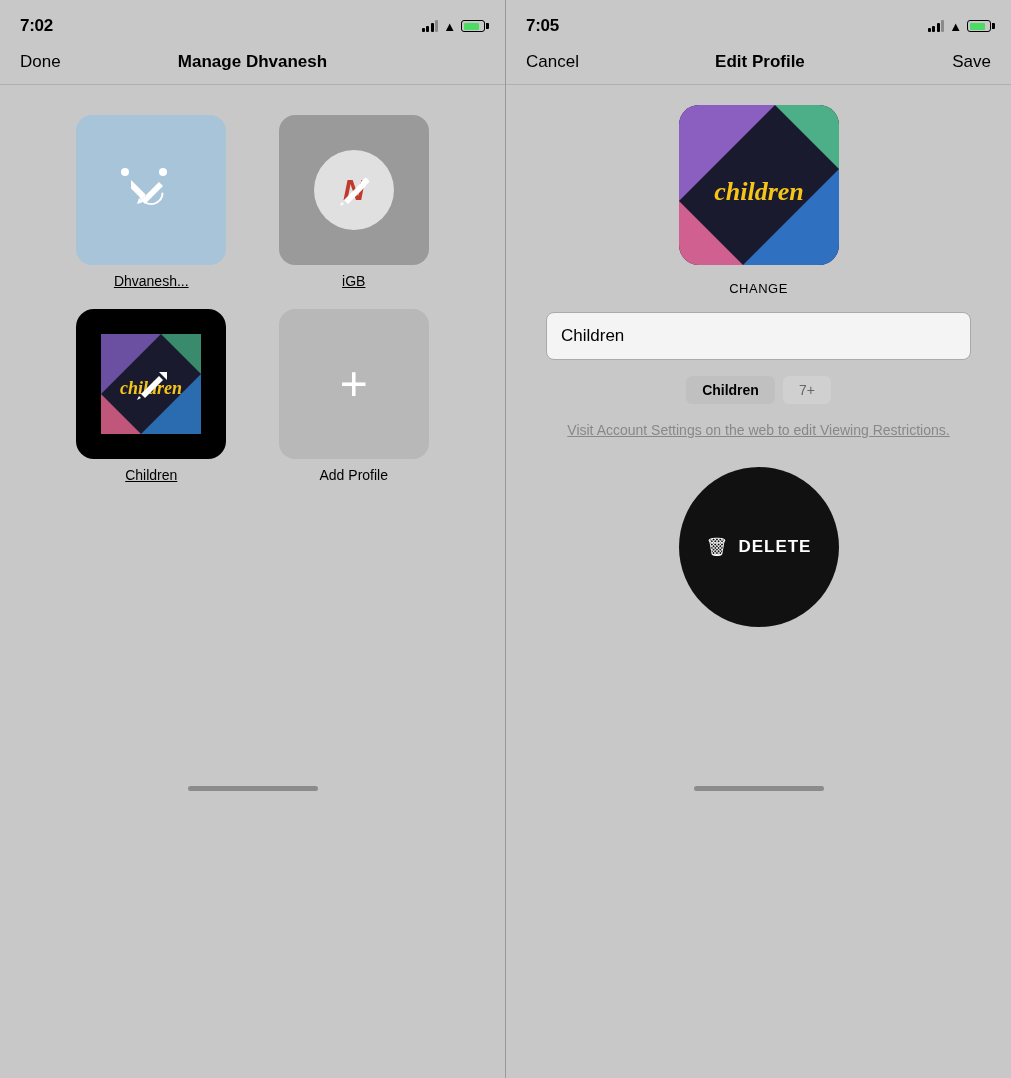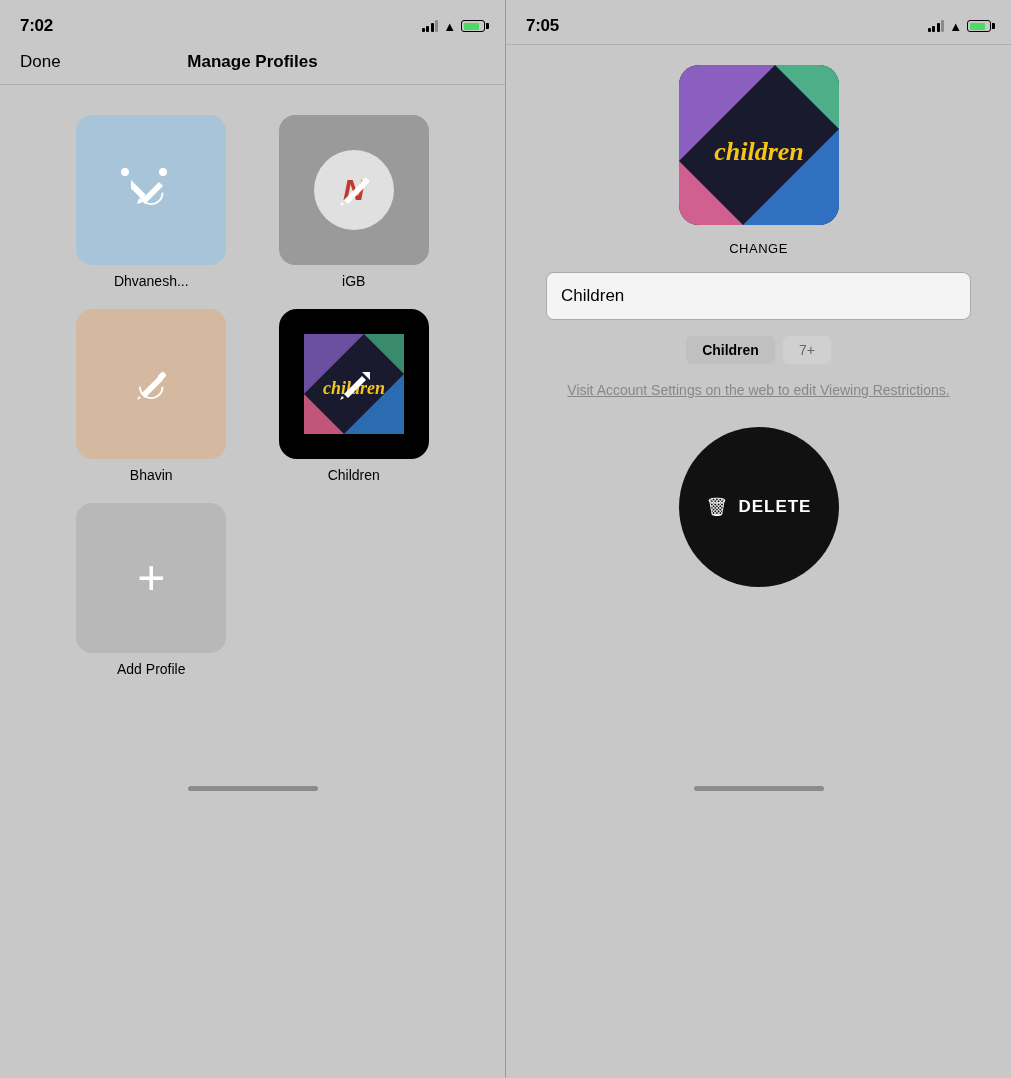--- a/index.html
+++ b/index.html
@@ -135,20 +135,21 @@
       overflow: hidden;
     }
     .profile-avatar.selected {
       border: 3px solid #000;
       border-radius: 18px;
     }
     .profile-name {
       font-size: 14px;
       color: #000;
       text-align: right;
+      text-decoration: underline;
     }
 
     
     .edit-overlay {
       position: absolute;
       top: 0; left: 0; right: 0; bottom: 0;
       display: flex;
       align-items: center;
       justify-content: center;
     }
@@ -369,21 +370,21 @@
       </div>
       <span class="wifi-icon">▲</span>
       <div class="battery-icon">
         <div class="battery-fill"></div>
       </div>
     </div>
   </div>
 
   <div class="nav-bar">
     <span class="nav-action">Done</span>
-    <span class="nav-title">Manage Profiles</span>
+    <span class="nav-title">Manage Dhvanesh</span>
     <span style="min-width:50px"></span>
   </div>
 
   <div class="divider"></div>
 
   <div class="profiles-grid">
 
     <div class="profile-item">
       <div class="profile-avatar avatar-dhvanesh">
         <div class="edit-overlay">
@@ -410,33 +411,20 @@
           <svg width="40" height="40" viewBox="0 0 40 40">
             <path d="M10 30 L28 12 L32 16 L14 34 Z" fill="white"></path>
             <path d="M8 32 L6 36 L10 34 Z" fill="white"></path>
             <rect x="28" y="8" width="6" height="8" rx="2" fill="white" transform="rotate(45 31 12)"></rect>
           </svg>
         </div>
       </div>
       <span class="profile-name">iGB</span>
     </div>
 
-    <div class="profile-item">
-      <div class="profile-avatar avatar-bhavin">
-        <div style="position:absolute;top:50%;left:50%;transform:translate(-50%,-50%);color:white;font-size:32px;line-height:1;">◡</div>
-        <div class="edit-overlay">
-          <svg width="40" height="40" viewBox="0 0 40 40">
-            <path d="M10 30 L28 12 L32 16 L14 34 Z" fill="white"></path>
-            <path d="M8 32 L6 36 L10 34 Z" fill="white"></path>
-            <rect x="28" y="8" width="6" height="8" rx="2" fill="white" transform="rotate(45 31 12)"></rect>
-          </svg>
-        </div>
-      </div>
-      <span class="profile-name">Bhavin</span>
-    </div>
 
     <div class="profile-item">
       <div class="profile-avatar selected avatar-children-left">
 
         <svg viewBox="0 0 100 100" width="100" height="100">
           <polygon points="0,0 100,0 100,100 0,100" fill="#1a1a2e"></polygon>
           <polygon points="0,0 60,0 0,60" fill="#6b4fa0"></polygon>
           <polygon points="60,0 100,0 100,40" fill="#3a8a6e"></polygon>
           <polygon points="0,60 0,100 40,100" fill="#c0567a"></polygon>
           <polygon points="40,100 100,100 100,40" fill="#2b6cb0"></polygon>
@@ -477,20 +465,25 @@
         <div class="signal-bar" style="height:9px"></div>
         <div class="signal-bar" style="height:12px; opacity:0.3"></div>
       </div>
       <span class="wifi-icon">▲</span>
       <div class="battery-icon">
         <div class="battery-fill"></div>
       </div>
     </div>
   </div>
 
+  <div class="nav-bar">
+    <span class="nav-action">Cancel</span>
+    <span class="nav-title">Edit Profile</span>
+    <span class="nav-action" style="text-align:right">Save</span>
+  </div>
 
   <div class="divider"></div>
 
   <div class="edit-content">
 
     <div class="profile-icon-large">
       <svg viewBox="0 0 160 160" width="160" height="160">
         <rect width="160" height="160" fill="#1a1a2e"></rect>
         <polygon points="0,0 96,0 0,96" fill="#8b5fc0"></polygon>
         <polygon points="96,0 160,0 160,64" fill="#4caf88"></polygon>

